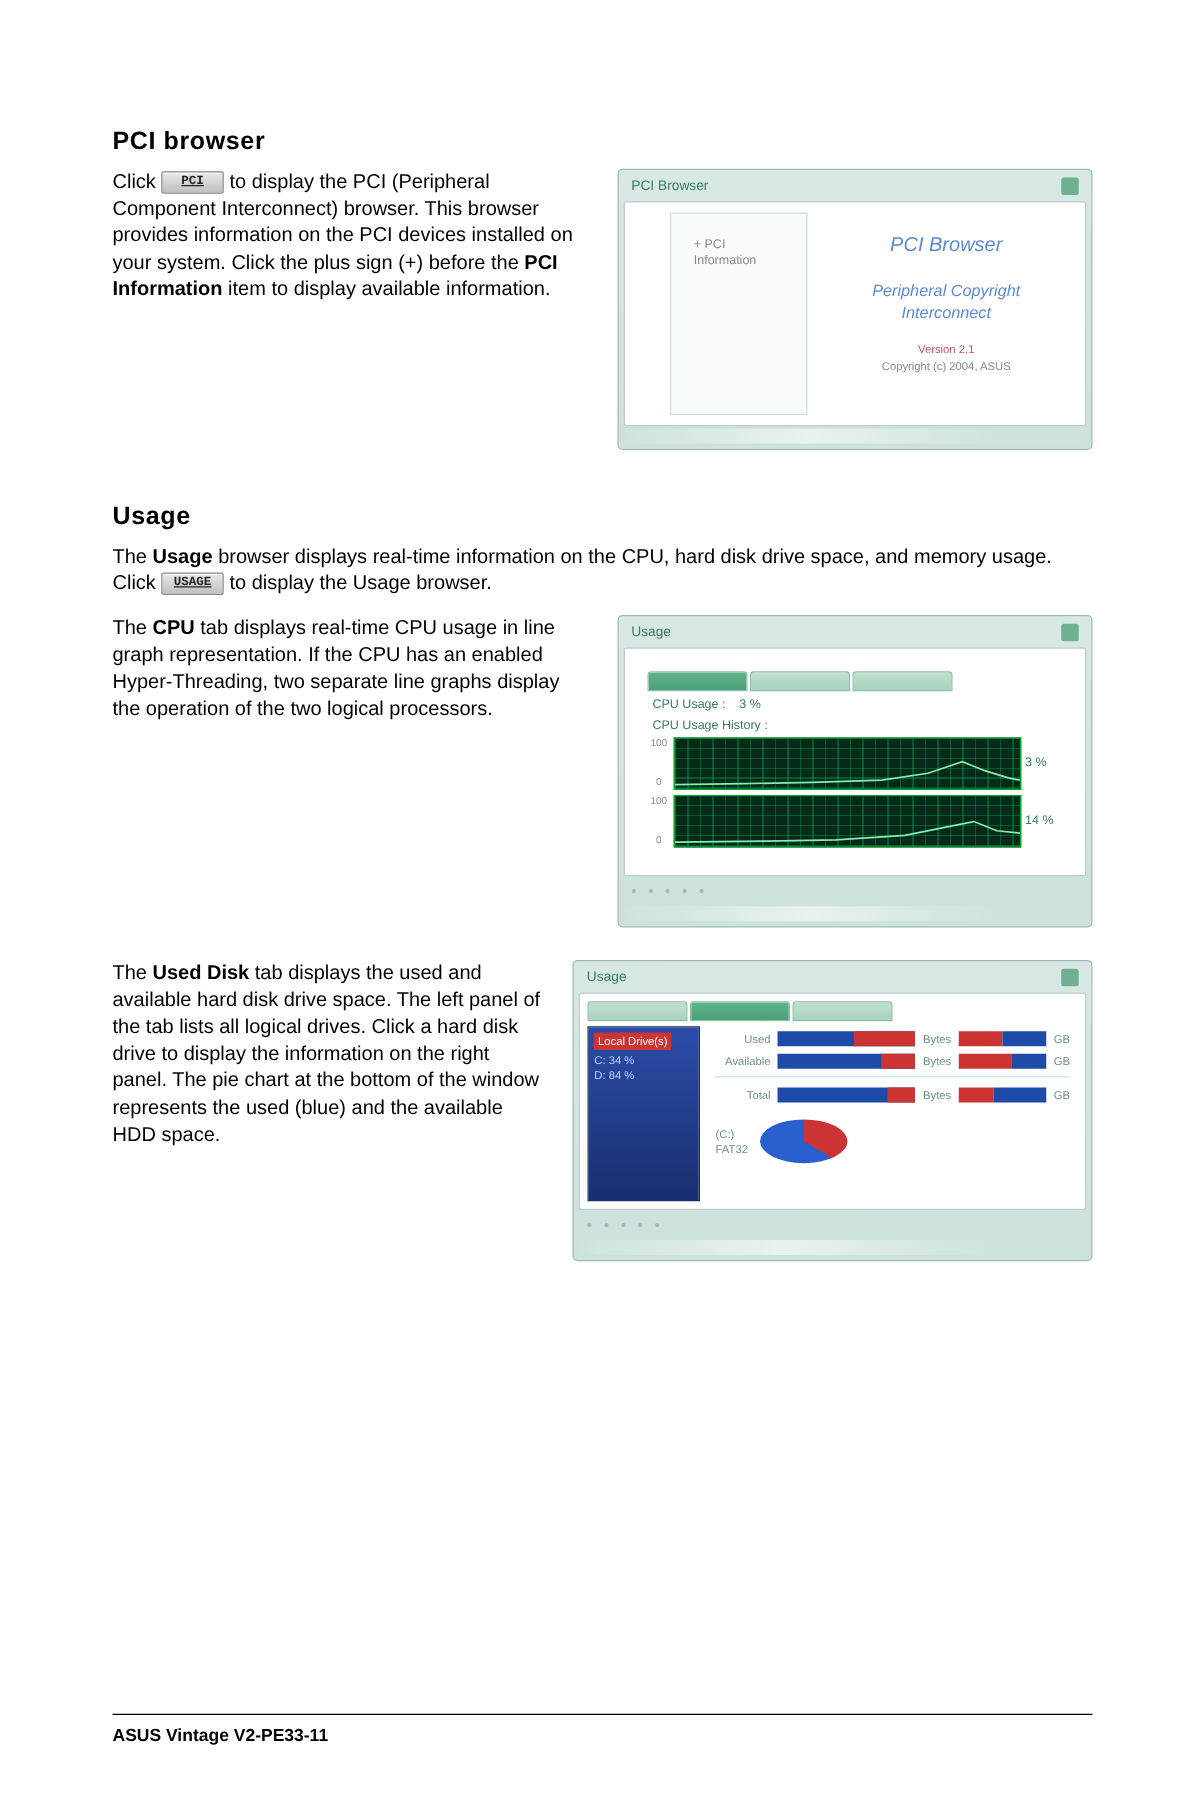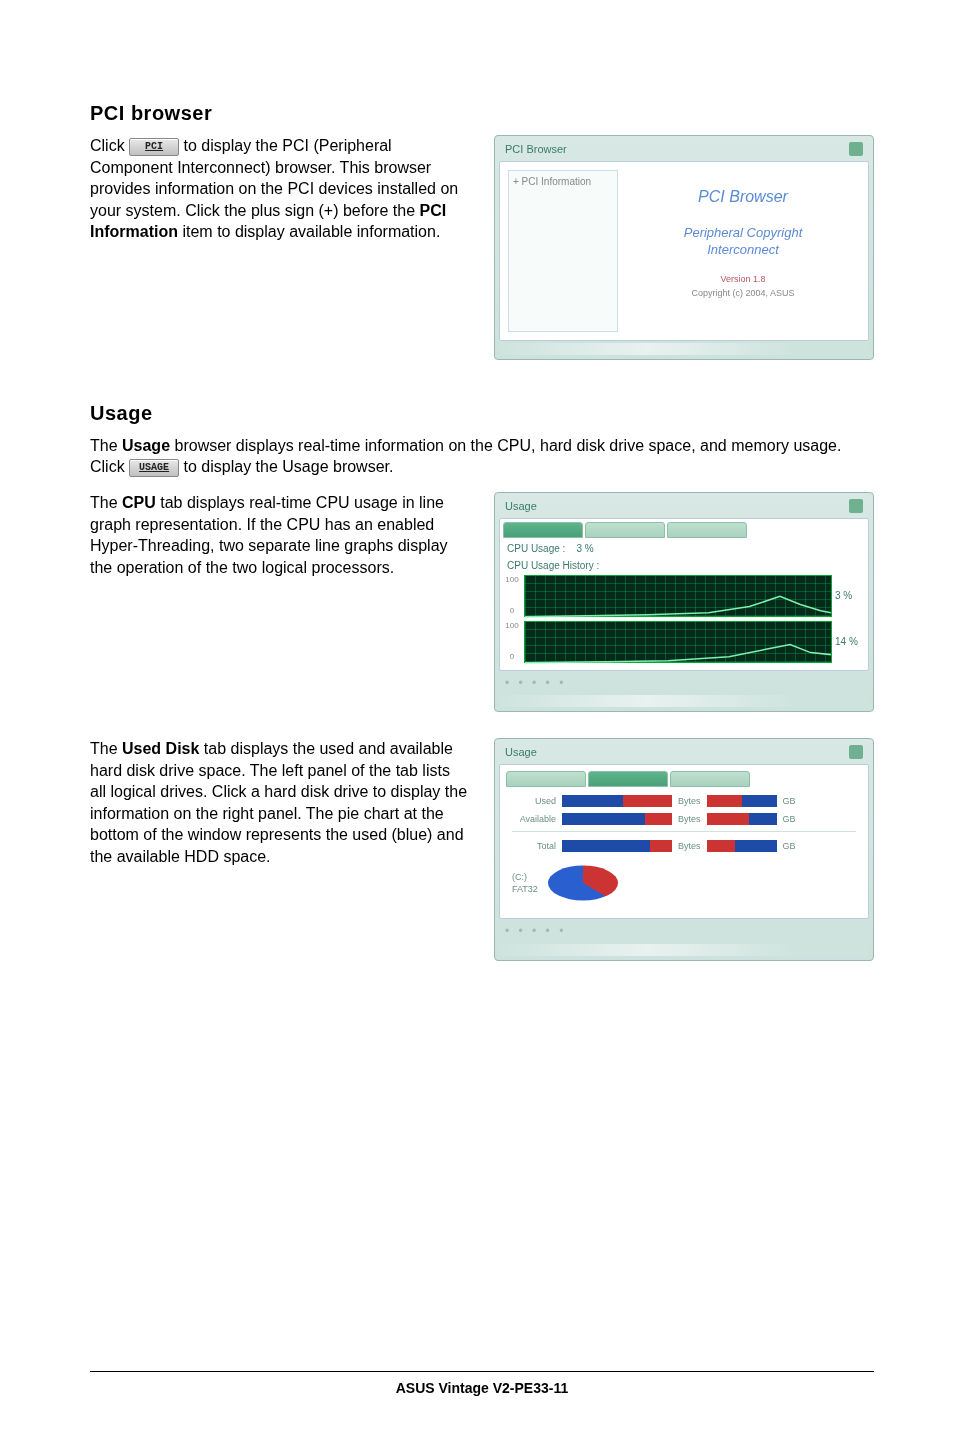--- a/index.html
+++ b/index.html
@@ -68,23 +68,24 @@
     background: #fff;
     border: 1px solid #bcd;
     border-radius: 2px;
     padding: 8px;
   }
   .pci-body { display:flex; gap:8px; height:180px; }
   .pci-tree {
     flex:0 0 110px;
     border:1px solid #cde;
     background:#f7fbfa;
-    padding:4px;
+    padding:18px;
     color:#888;
     font-size:10px;
+    margin-left:28px;
   }
   .pci-right {
     flex:1;
     display:flex;
     flex-direction:column;
     align-items:center;
     justify-content:flex-start;
     padding-top:16px;
     color:#5a8ad6;
     font-style: italic;
@@ -93,21 +94,21 @@
   .pci-right .title2 { font-size:13px; line-height:1.3; font-style: italic;}
   .pci-right .ver { margin-top:14px; font-size:9px; color:#b56; font-style:normal;}
   .pci-right .copy { font-size:9px; color:#888; font-style:normal; margin-top:2px;}
   .sheen {
     height: 12px;
     background: linear-gradient(90deg,#cfe3dd 0%,#e8f2ef 40%,#cfe3dd 80%);
     margin-top:2px;
     border-radius: 0 0 4px 4px;
   }
   
-  .usage-body { padding:3px; }
+  .usage-body { padding:18px; }
   .tabs { display:flex; gap:2px; margin-bottom:4px; }
   .tab {
     flex: 0 0 80px;
     height: 16px;
     background: linear-gradient(#bfe0cf,#a8d2bf);
     border: 1px solid #8fbfa8;
     border-radius: 3px 3px 0 0;
   }
   .tab.active { background: linear-gradient(#5fb58a,#4aa078); }
   .cpu-label { font-size:10px; color:#3a7a6a; margin:4px 0 2px 4px; }
@@ -165,21 +166,21 @@
     background:#1a3a88; border-radius:0 0 35px 35px / 0 0 10px 10px;
     z-index:-1;
   }
   
   .footer {
     position: fixed;
     bottom: 40px;
     left: 90px;
     right: 80px;
     display:flex;
-    justify-content:center;
+    justify-content:flex-start;
     font-size: 14px;
     font-weight: bold;
   }
   .footer-line {
     position: fixed;
     bottom: 66px;
     left: 90px; right: 80px;
     border-top: 1px solid #000;
   }
 </style>
@@ -205,21 +206,21 @@
           <span class="closebox"></span>
         </div>
         <div class="win-body pci-body">
           <div class="pci-tree">
             <div>+ PCI Information</div>
           </div>
           <div class="pci-right">
             <div class="title1">PCI Browser</div>
             <div class="title2">Peripheral Copyright</div>
             <div class="title2">Interconnect</div>
-            <div class="ver">Version 1.8</div>
+            <div class="ver">Version 2.1</div>
             <div class="copy">Copyright (c) 2004, ASUS</div>
           </div>
         </div>
         <div class="sheen"></div>
       </div>
     </div>
   </div>
 </div>
 
 <div class="section">
@@ -307,20 +308,25 @@
           <span>Usage</span>
           <span class="closebox"></span>
         </div>
         <div class="win-body hd-body">
           <div class="tabs">
             <div class="tab"></div>
             <div class="tab active"></div>
             <div class="tab"></div>
           </div>
           <div class="hd-main">
+            <div class="hd-left">
+              <span class="drv-h">Local Drive(s)</span>
+              <div>C: 34 %</div>
+              <div>D: 84 %</div>
+            </div>
             <div class="hd-right">
               <div class="hd-row">
                 <span class="lbl">Used</span>
                 <span class="bar">
                     <span class="seg" style="width:45%"></span>
                   </span>
                 <span class="unit">Bytes</span>
                 <span class="val">
                     <span class="vseg1" style="flex:1"></span>
                     <span class="vseg2" style="flex:1"></span>

